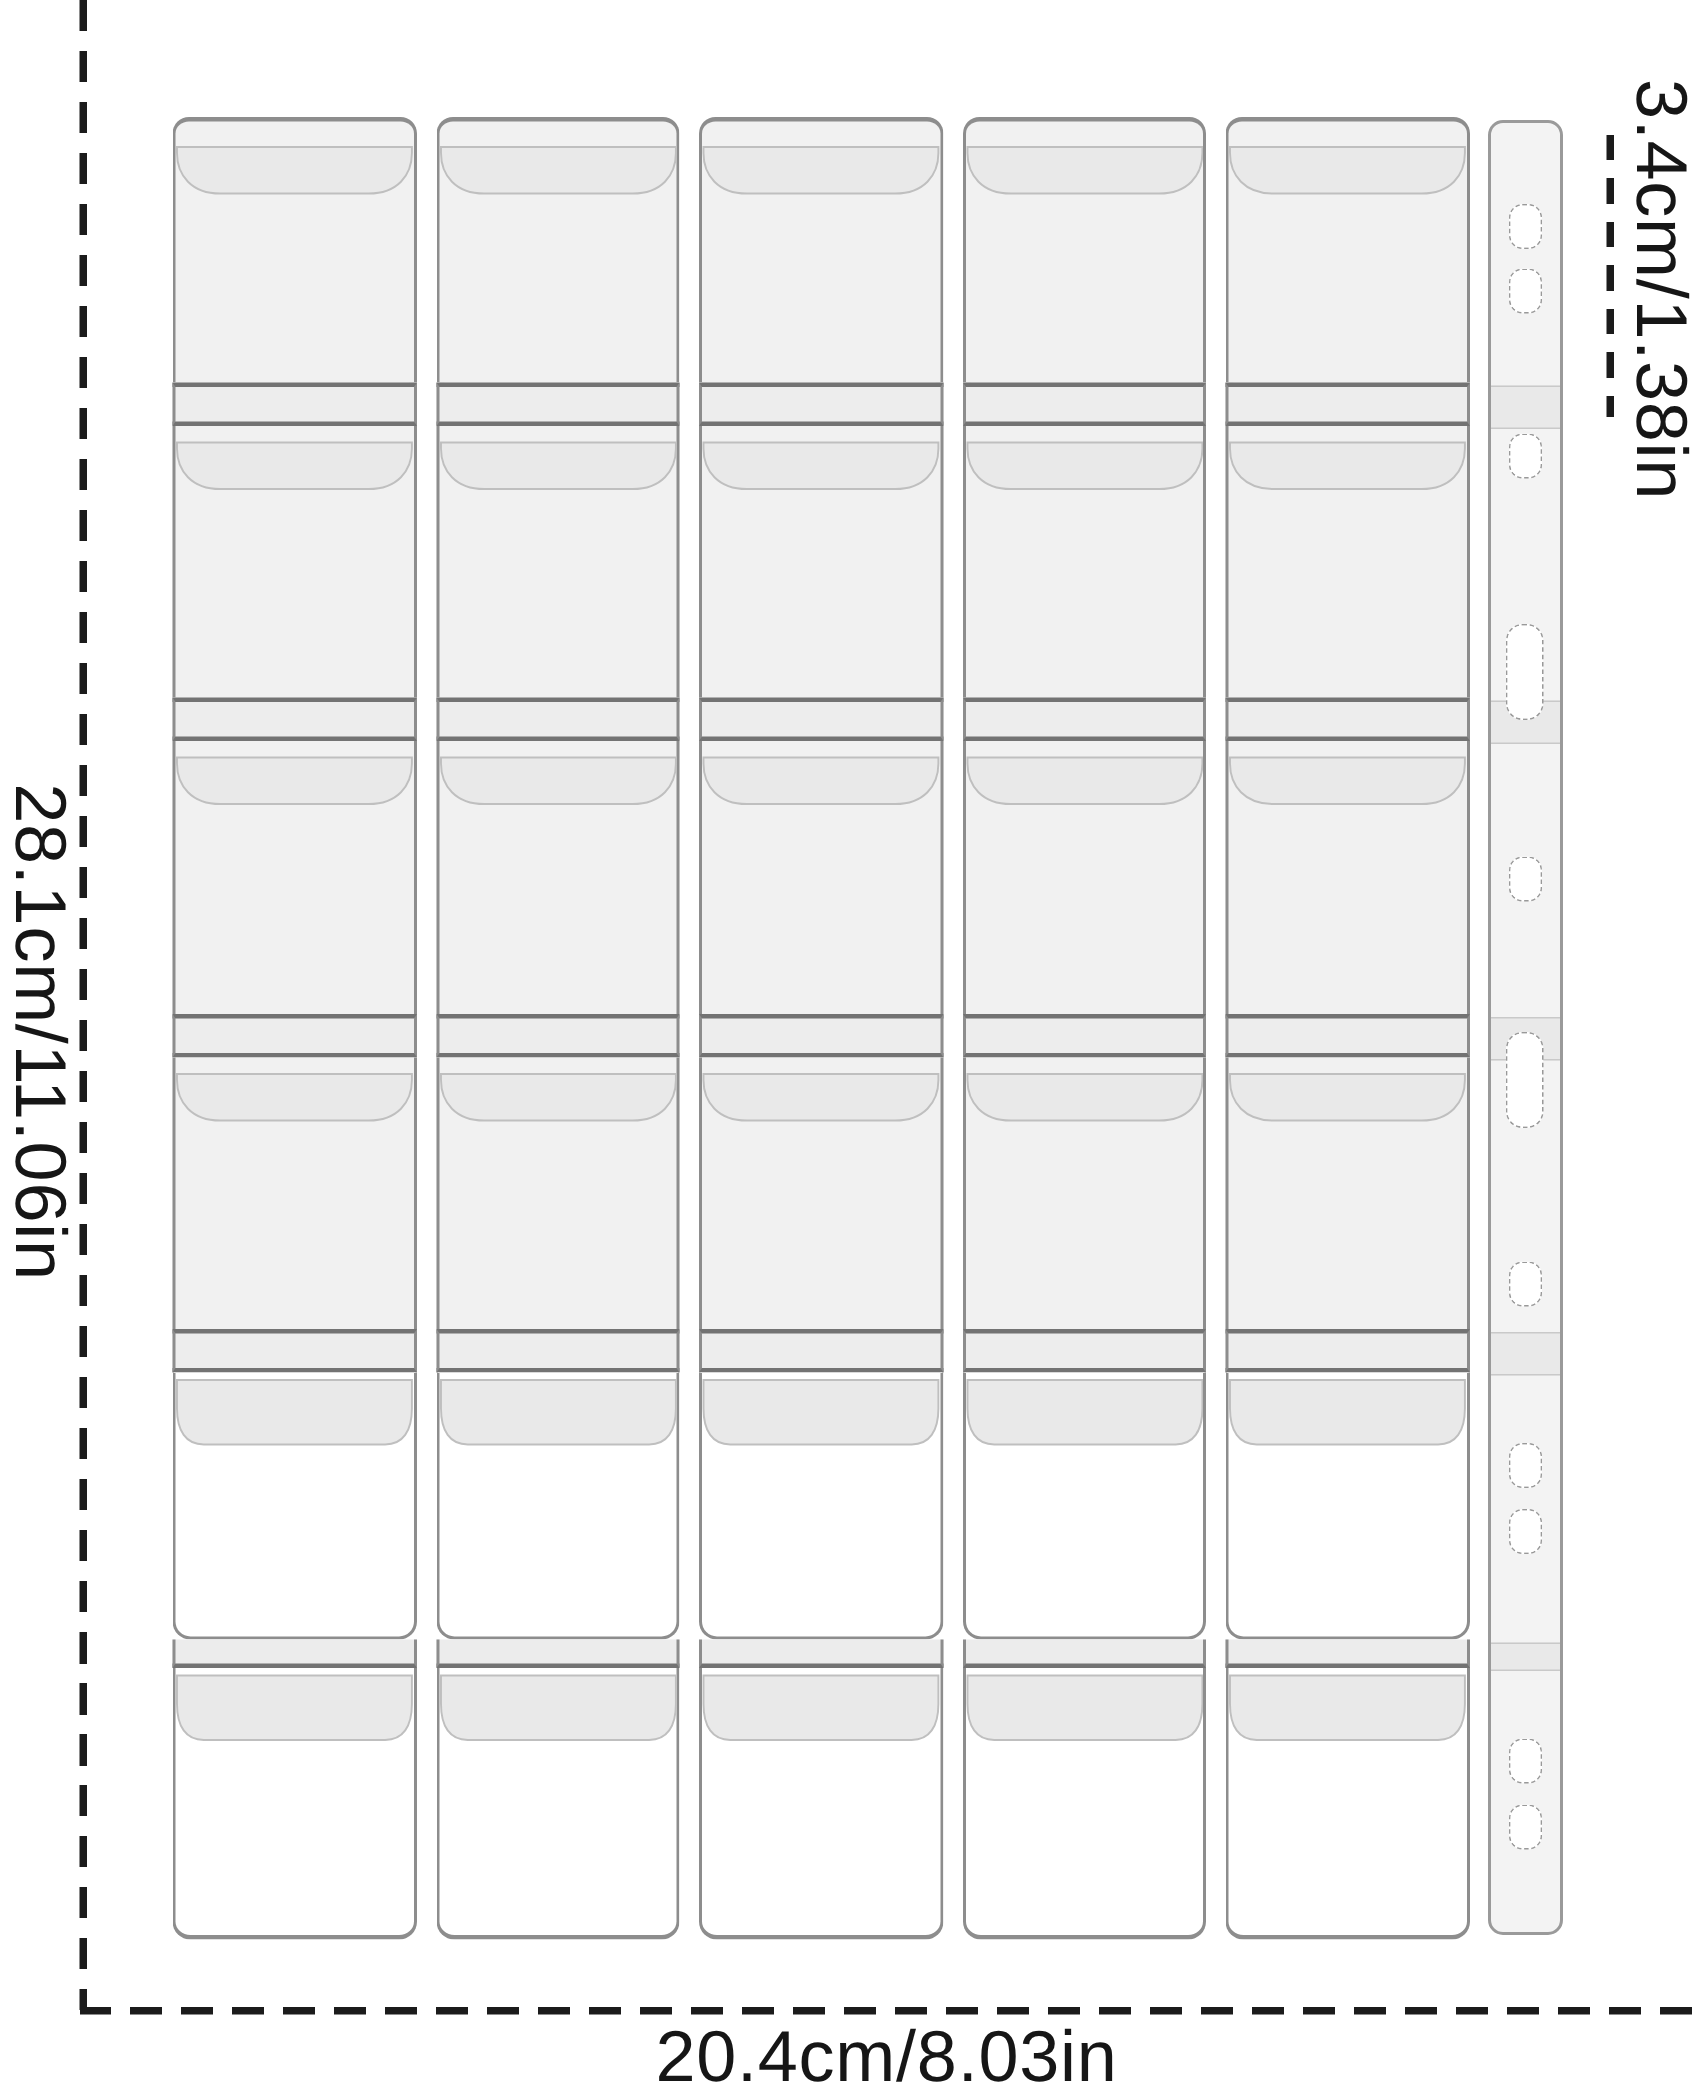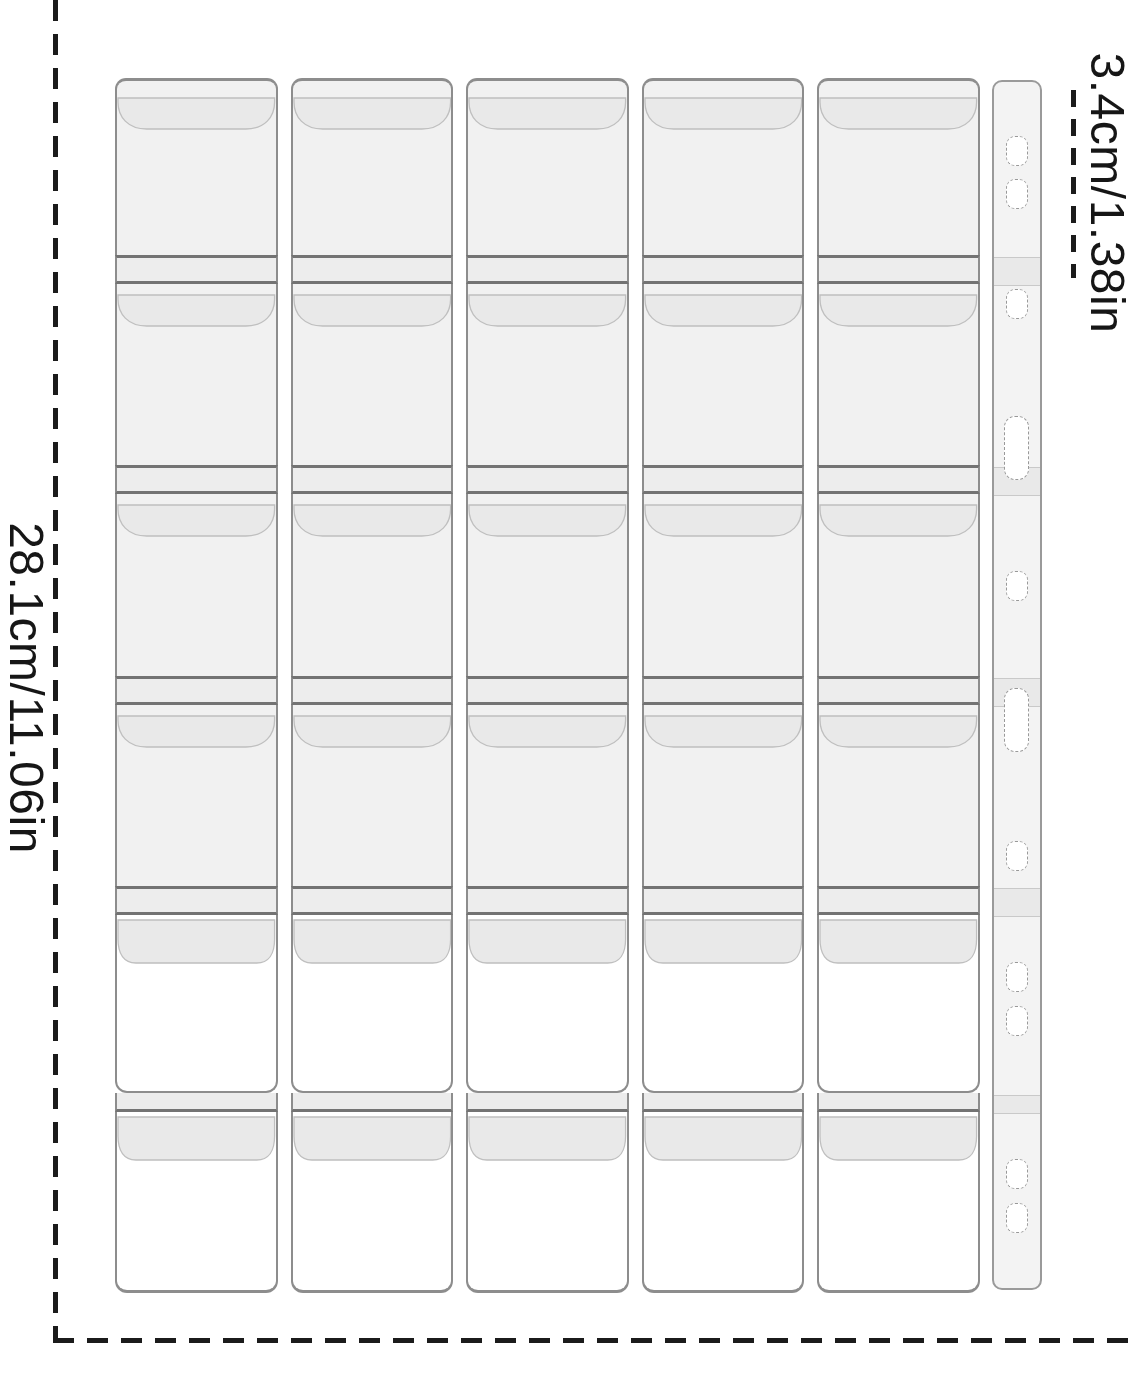--- a/index.html
+++ b/index.html
@@ -80,20 +80,21 @@
 </head>
 <body>
 
 <div class="canvas">
 
   <div class="dash-v" style="left:53px; top:0; height:1340px;"></div>
   <div class="dash-h" style="left:53px; top:1338px; width:1076px;"></div>
   <div class="dash-v short" style="left:1071px; top:90px; height:188px;"></div>
 
   <div class="dim-label rot" style="left:26px; top:688px;">28.1cm/11.06in</div>
+  <div class="dim-label flat" style="left:591px; top:1372px;">20.4cm/8.03in</div>
   <div class="dim-label rot" style="left:1107px; top:193px;">3.4cm/1.38in</div>
 
   <div class="grid">
       <div class="col">
         <div class="cell first" style="height: 177px;">
           <svg class="flap" viewBox="0 0 160 35" height="35" preserveAspectRatio="none">
             <path d="M1 1 H159 V5 C159 20 149 32 130 32 H30 C11 32 1 20 1 5 Z" fill="#e9e9e9" stroke="#bfbfbf" stroke-width="1.3"></path>
           </svg>
         </div>
         <div class="band" style="height: 29px;"></div>

